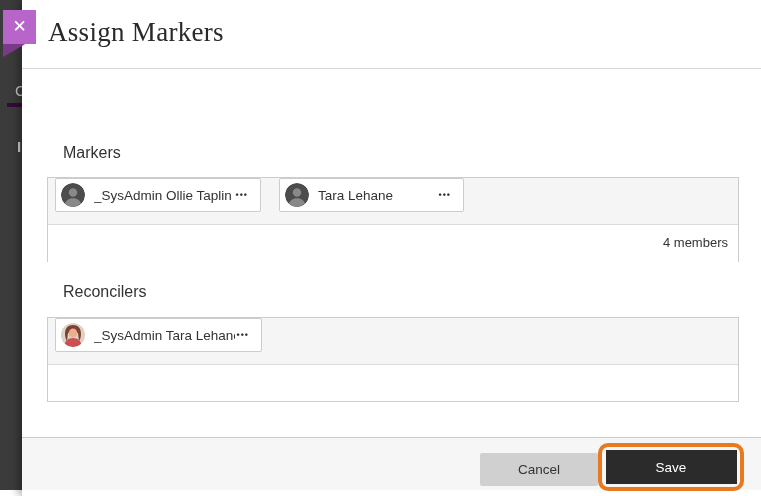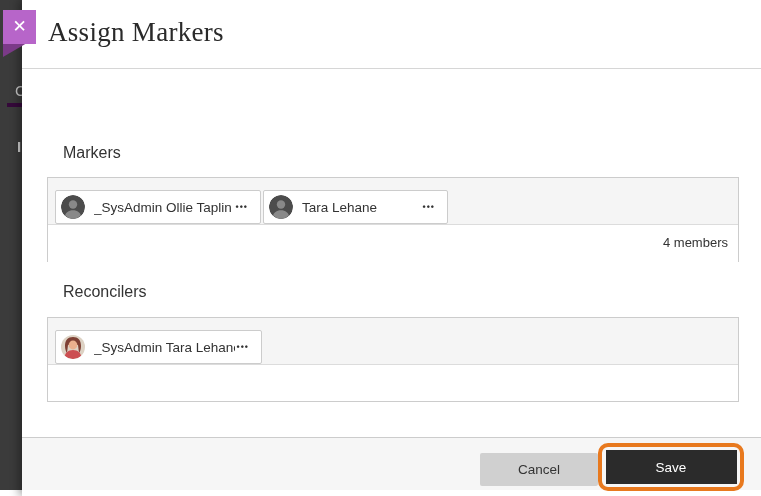--- a/index.html
+++ b/index.html
@@ -104,22 +104,22 @@
     border: 1px solid #cccccc;
     background: #ffffff;
   }
   .panel-markers { top: 177px; }
   .panel-reconcilers { top: 317px; }
 
   .chip-zone {
     height: 47px;
     background: #f5f5f5;
     border-bottom: 1px solid #dcdcdc;
-    display: flex; align-items: flex-end;
-    padding: 0 7px; gap: 2px;
+    display: flex; align-items: flex-start;
+    padding: 0 7px; gap: 18px;
   }
   .member-chip {
     height: 34px;
     background: #ffffff;
     border: 1px solid #cccccc;
     border-radius: 2px;
     display: flex; align-items: center;
     padding: 0 10px 0 5px;
   }
   .chip-w1 { width: 206px; }

